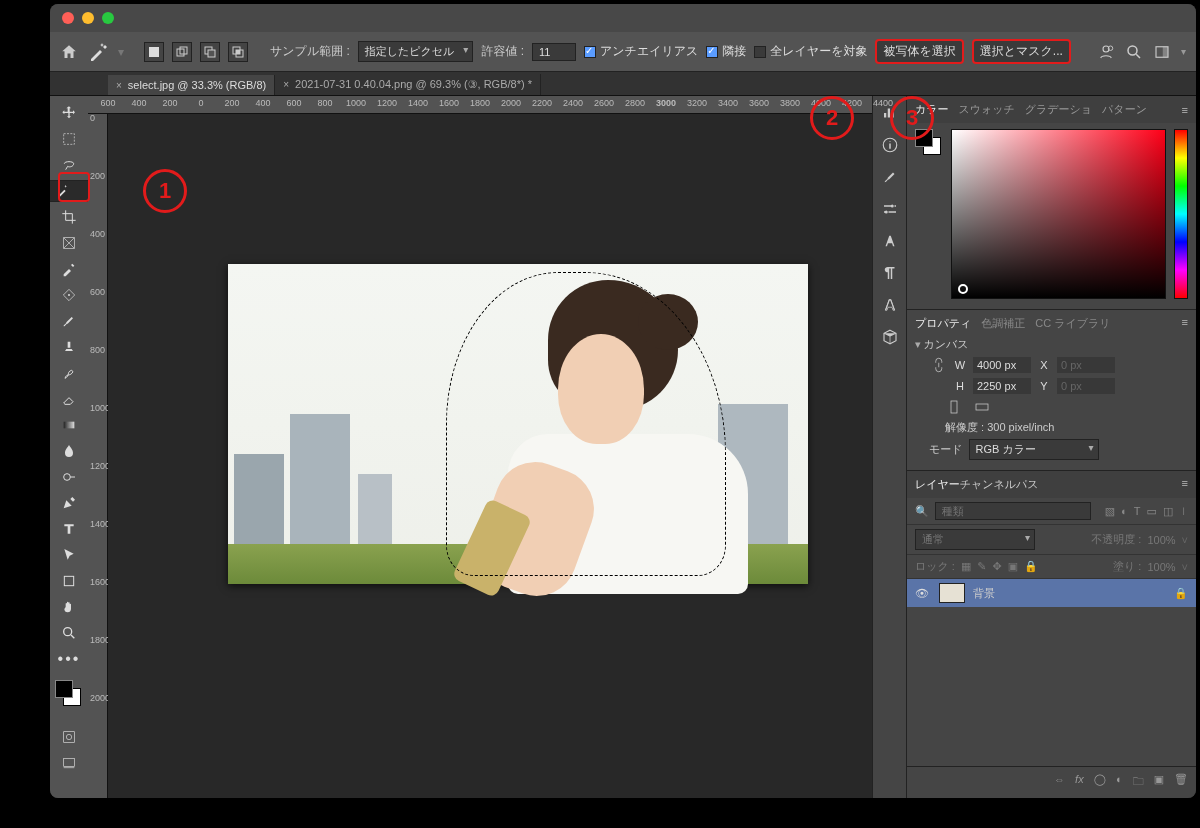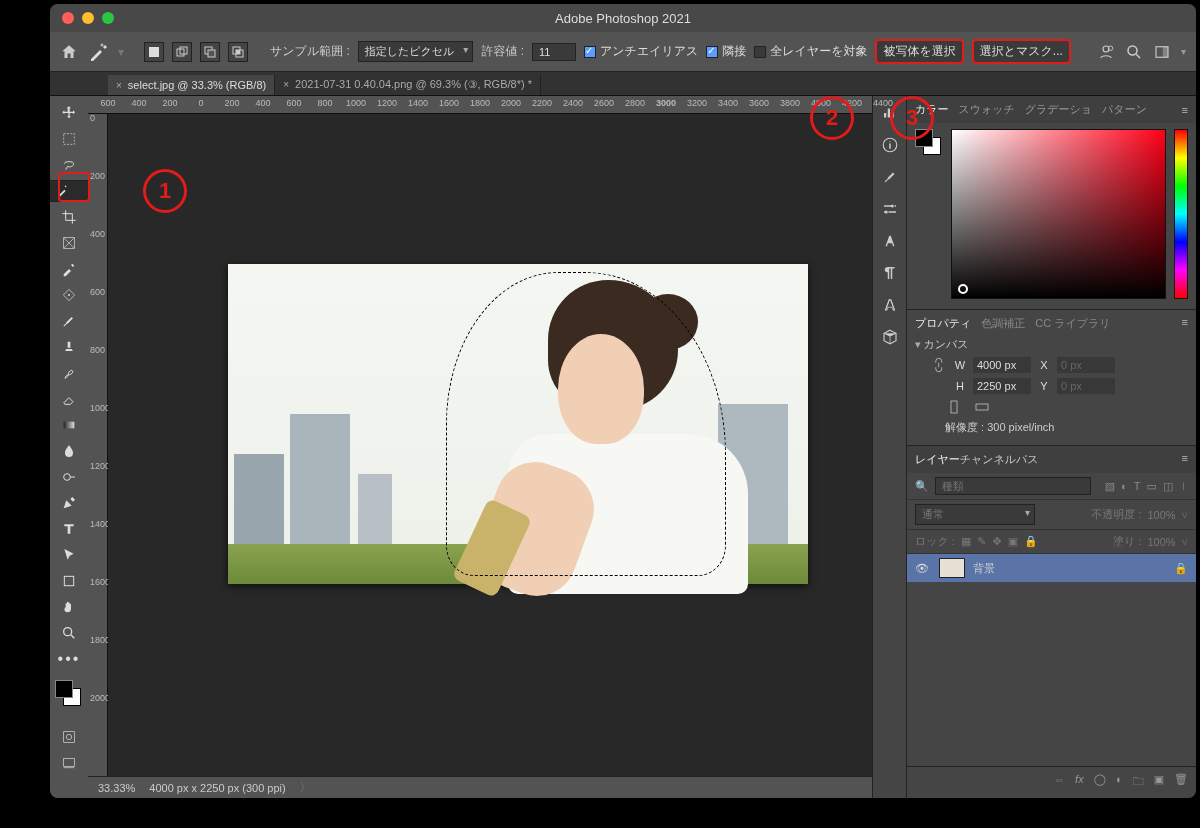--- a/index.html
+++ b/index.html
@@ -110,21 +110,20 @@
 <body>
 
 <div class="window">
 
   <div class="titlebar">
     <div class="traffic">
       <span class="tdot-r"></span>
       <span class="tdot-y"></span>
       <span class="tdot-g"></span>
     </div>
-    <div class="win-title">Adobe Photoshop 2021</div>
   </div>
 
   <div class="optbar">
     <span class="ico home">
       <svg viewBox="0 0 24 24">
           <path fill="#ccc" d="M12 3l9 8h-3v9h-4v-6H10v6H6v-9H3z"></path>
         </svg>
     </span>
     <span class="wand">
       <svg viewBox="0 0 24 24">
@@ -400,25 +399,20 @@
               <div class="phone"></div>
               <div class="hair"></div>
               <div class="bun"></div>
               <div class="face"></div>
             </div>
 
             <div class="sel-ants" style="left:218px;top:8px;width:280px;height:304px;border-radius:40% 50% 10% 10%/50% 60% 10% 10%"></div>
           </div>
         </div>
       </div>
-      <div class="statusbar">
-        <span>33.33%</span>
-        <span>4000 px x 2250 px (300 ppi)</span>
-        <span style="color:#888">〉</span>
-      </div>
     </div>
 
     <div class="vpanel">
       <span class="ico">
           <svg viewBox="0 0 24 24">
             <path d="M4 18h3v-6H4zM9 18h3V6H9zM14 18h3v-9h-3z" fill="#ccc"></path>
           </svg>
         </span>
       <span class="ico">
           <svg viewBox="0 0 24 24">
@@ -515,20 +509,24 @@
             </span>
           <span class="ico">
               <svg viewBox="0 0 24 24">
                 <rect x="4" y="8" width="16" height="8" fill="none" stroke="#ccc"></rect>
               </svg>
             </span>
         </div>
         <div class="row" style="margin-left:30px">
             <span>解像度 : 300 pixel/inch</span>
           </div>
+        <div class="row" style="margin-left:14px">
+          <span>モード</span>
+          <span class="sel" style="min-width:130px">RGB カラー</span>
+        </div>
       </div>
 
       <div class="layerspanel">
         <div class="lp-tabs">
           <span class="on">レイヤー</span>
           <span>チャンネル</span>
           <span>パス</span>
           <span style="margin-left:auto;color:#bbb">≡</span>
         </div>
         <div class="lp-row">

